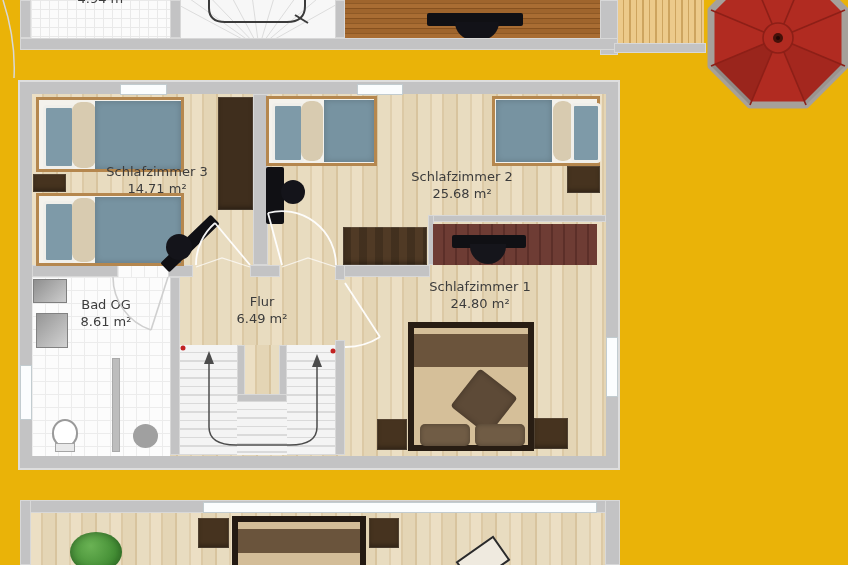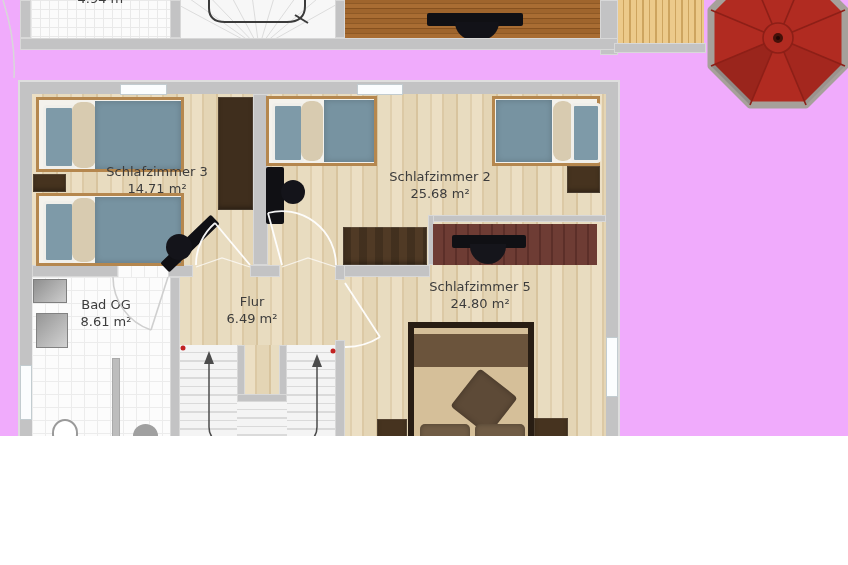--- a/index.html
+++ b/index.html
@@ -1,16 +1,16 @@
 <!DOCTYPE html>
 <html><head>
 <meta charset="utf-8">
 <style>
   html,body{margin:0;padding:0;background:#fff}
-  #stage{position:relative;width:848px;height:436px;background:#f0abfc;overflow:hidden;
+  #stage{position:relative;width:848px;height:565px;background:#eab308;overflow:hidden;
          font-family:"DejaVu Sans","Liberation Sans",sans-serif}
   .abs{position:absolute}
   .wall{position:absolute;background:#c3c3c4;box-shadow:inset 0 0 0 1px rgba(255,255,255,.35)}
   .wood{background:repeating-linear-gradient(90deg,#ecdfc4 0,#ecdfc4 10px,#dcc9a5 10px,#dcc9a5 12px,
         #e4d5b5 12px,#e4d5b5 24px,#d8c49e 24px,#d8c49e 26px,#e8dcc0 26px,#e8dcc0 38px,#e0cfae 38px,#e0cfae 40px)}
   .tile{background-color:#fcfcfc;background-image:linear-gradient(#ececec 1px,transparent 1px),
         linear-gradient(90deg,#ececec 1px,transparent 1px);background-size:13px 13px}
   .tile-sm{background-color:#fbfbfb;background-image:linear-gradient(#e9e9e9 1px,transparent 1px),
         linear-gradient(90deg,#e9e9e9 1px,transparent 1px);background-size:9px 9px}
   .treads{background:repeating-linear-gradient(180deg,#f4f4f4 0,#f4f4f4 7px,#dadada 7px,#dadada 8.5px)}
@@ -151,54 +151,54 @@
     </div>
     <div class="bedframe" style="left:492px;top:96px;width:108px;height:70px">
       <div class="duvet" style="left:1px;top:1px;width:56px;height:62px"></div>
       <div class="roll" style="left:58px;top:2px;width:20px;height:60px"></div>
       <div class="pillow" style="left:76px;top:4px;width:24px;height:54px"></div>
     </div>
     <div class="furn" style="left:567px;top:166px;width:33px;height:27px"></div>
     <div class="blackdesk" style="left:266px;top:167px;width:18px;height:57px"></div>
     <div class="chair" style="left:281px;top:180px;width:24px;height:24px"></div>
     <div class="furn" style="left:343px;top:227px;width:84px;height:38px;background:#503a25;background-image:repeating-linear-gradient(90deg,rgba(0,0,0,.18) 0,rgba(0,0,0,.18) 8px,transparent 8px,transparent 16px)"></div>
-    <div class="label" style="left:440px;top:168px">
+    <div class="label" style="left:462px;top:168px">
       <div>Schlafzimmer 2</div>
       <div>25.68 m²</div>
     </div>
 
     <div class="abs" style="left:433px;top:224px;width:164px;height:41px;background:repeating-linear-gradient(90deg,#6e3c34 0,#6e3c34 10px,#5c2f29 10px,#5c2f29 12px)">
       <div class="blackdesk" style="left:19px;top:11px;width:74px;height:13px"></div>
       <div class="abs" style="left:37px;top:20px;width:36px;height:20px;background:#15151b;border-radius:0 0 18px 18px"></div>
     </div>
     <div class="abs" style="left:408px;top:322px;width:126px;height:129px;border:6px solid #281d13;background:#d5bf99;box-sizing:border-box">
       <div class="abs" style="left:0px;top:6px;width:114px;height:33px;background:#6b543c"></div>
       <div class="abs" style="left:46px;top:50px;width:48px;height:48px;background:#5d4a37;transform:rotate(38deg);border-radius:4px;box-shadow:inset 0 0 6px rgba(0,0,0,.3)"></div>
       <div class="abs" style="left:6px;top:96px;width:50px;height:22px;background:#705c45;border-radius:5px;box-shadow:inset 0 0 5px rgba(0,0,0,.3)"></div>
       <div class="abs" style="left:61px;top:96px;width:50px;height:22px;background:#705c45;border-radius:5px;box-shadow:inset 0 0 5px rgba(0,0,0,.3)"></div>
     </div>
     <div class="furn" style="left:377px;top:419px;width:30px;height:31px"></div>
     <div class="furn" style="left:534px;top:418px;width:34px;height:31px"></div>
     <div class="label" style="left:480px;top:278px">
-      <div>Schlafzimmer 5</div>
+      <div>Schlafzimmer 1</div>
       <div>24.80 m²</div>
     </div>
 
     <div class="abs" style="left:33px;top:279px;width:34px;height:24px;background:linear-gradient(135deg,#8f8f8f,#cdcdcd);border:1px solid #7f7f7f;box-sizing:border-box"></div>
     <div class="abs" style="left:36px;top:313px;width:32px;height:35px;background:linear-gradient(135deg,#969696,#d2d2d2);border:1px solid #828282;box-sizing:border-box"></div>
     <div class="abs" style="left:112px;top:358px;width:8px;height:94px;background:#bdbdbd;box-shadow:inset 0 0 0 1px #a9a9a9"></div>
     <div class="abs" style="left:52px;top:419px;width:26px;height:28px;background:#fff;border:2px solid #9a9a9a;border-radius:50% 50% 46% 46%;box-sizing:border-box"></div>
     <div class="abs" style="left:55px;top:443px;width:20px;height:9px;background:#e9e9e9;border:1px solid #a5a5a5;box-sizing:border-box"></div>
     <div class="abs" style="left:133px;top:424px;width:25px;height:24px;background:#a0a0a0;border-radius:50%"></div>
     <div class="label" style="left:106px;top:296px">
       <div>Bad OG</div>
       <div>8.61 m²</div>
     </div>
 
-    <div class="label" style="left:252px;top:293px">
+    <div class="label" style="left:262px;top:293px">
       <div>Flur</div>
       <div>6.49 m²</div>
     </div>
   </div>
 
   <div class="abs" style="inset:0">
     <div class="abs wood" style="left:31px;top:513px;width:574px;height:52px"></div>
     <div class="wall" style="left:20px;top:500px;width:600px;height:13px"></div>
     <div class="window" style="left:203px;top:502px;width:394px;height:11px"></div>
     <div class="wall" style="left:20px;top:500px;width:11px;height:65px"></div>

